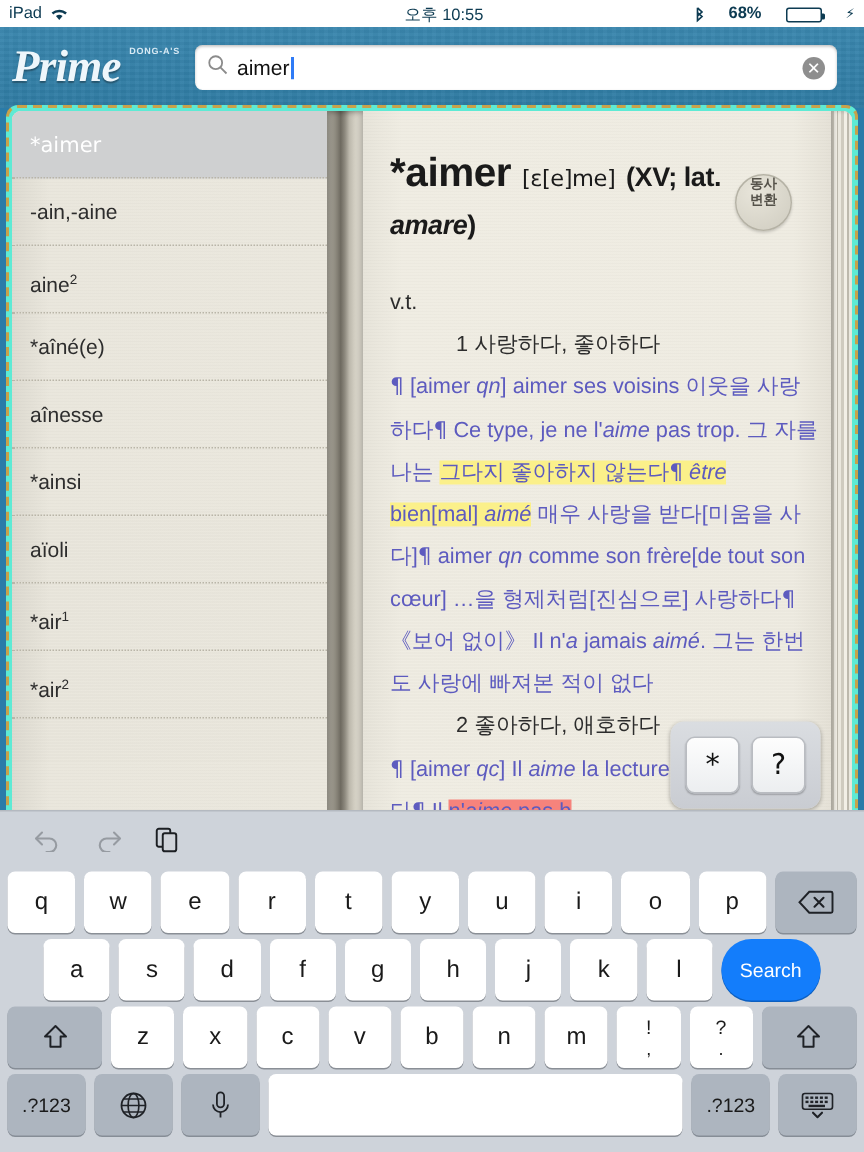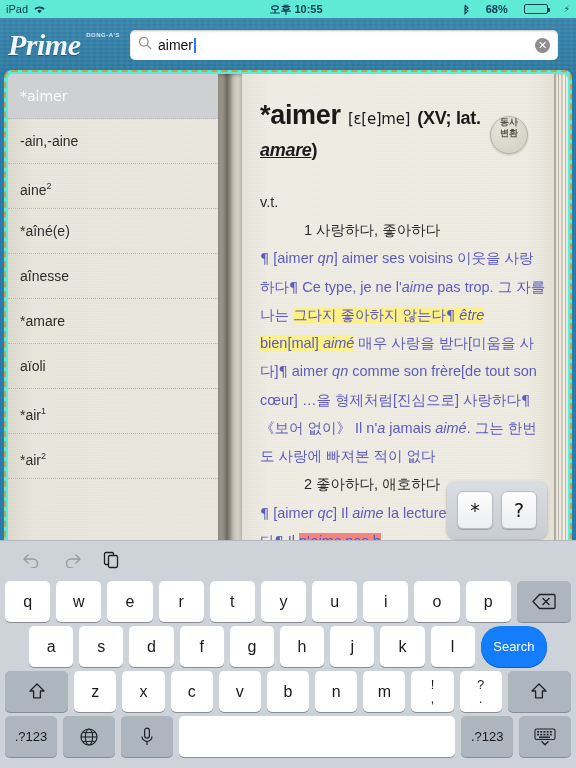--- a/index.html
+++ b/index.html
@@ -7,32 +7,32 @@
     width: 576px; height: 768px;
     font-family: "Liberation Sans", "DejaVu Sans", sans-serif;
     overflow: hidden;
     background: #2a7ba8;
   }
   #app { position: relative; width: 576px; height: 768px; }
 
   
   .statusbar {
     position: absolute; top: 0; left: 0; width: 576px; height: 18px;
-    background: #5eead4;
+    background: #ffffff;
     display: flex; align-items: center;
     font-size: 11px; color: #0d3b52;
     padding: 0 6px;
   }
   .sb-left { display: flex; align-items: center; gap: 5px; }
   .sb-center {
     position: absolute; left: 16px; right: 0; text-align: center;
-    font-size: 11px; font-weight: bold; color: #0d3b52;
+    font-size: 11px; font-weight: normal; color: #0d3b52;
   }
   .sb-right {
-    margin-left: auto; display: flex; align-items: center; gap: 16px;
+    margin-left: auto; display: flex; align-items: flex-end; gap: 16px;
     position: relative; z-index: 2;
     font-size: 11px; font-weight: bold; color: #0d3b52;
   }
   .wifi-ico svg, .bt-ico svg { display: block; }
   .battery {
     width: 24px; height: 10px; border: 1px solid #0d3b52; border-radius: 2px;
     position: relative; padding: 1px;
   }
   .battery::after {
     content: ""; position: absolute; right: -3px; top: 3px;
@@ -145,21 +145,21 @@
   .headword {
     font-size: 27px; font-weight: bold; color: #1a1a1a;
     line-height: 1.18; letter-spacing: -0.3px;
     max-width: 270px;
   }
   .headword .pron {
     font-size: 15px; font-weight: normal;
     font-family: "DejaVu Sans", sans-serif;
   }
   .headword .etym { font-size: 18px; font-weight: bold; }
-  .headword .etym i { font-style: italic; text-decoration: underline; }
+  .headword .etym i { font-style: italic; }
   .conj-btn {
     position: absolute; top: 42px; right: 40px;
     width: 38px; height: 38px; border-radius: 50%;
     background: radial-gradient(circle at 35% 30%, #e8e5da, #cfccc0);
     border: 1px solid #b5b2a5;
     color: #55524a; font-size: 9px; font-weight: bold;
     display: flex; flex-direction: column; align-items: center; 
     line-height: 1.2;
     box-shadow: 0 1px 2px rgba(0,0,0,.18);
   }
@@ -302,21 +302,21 @@
         <div class="sb-item">
           <span>aine</span><sup>2</sup>
         </div>
         <div class="sb-item">
           <span>*aîné(e)</span>
         </div>
         <div class="sb-item">
           <span>aînesse</span>
         </div>
         <div class="sb-item">
-          <span>*amare</span>
+          <span>*ainsi</span>
         </div>
         <div class="sb-item">
           <span>aïoli</span>
         </div>
         <div class="sb-item">
           <span>*air</span><sup>1</sup>
         </div>
         <div class="sb-item">
           <span>*air</span><sup>2</sup>
         </div>

